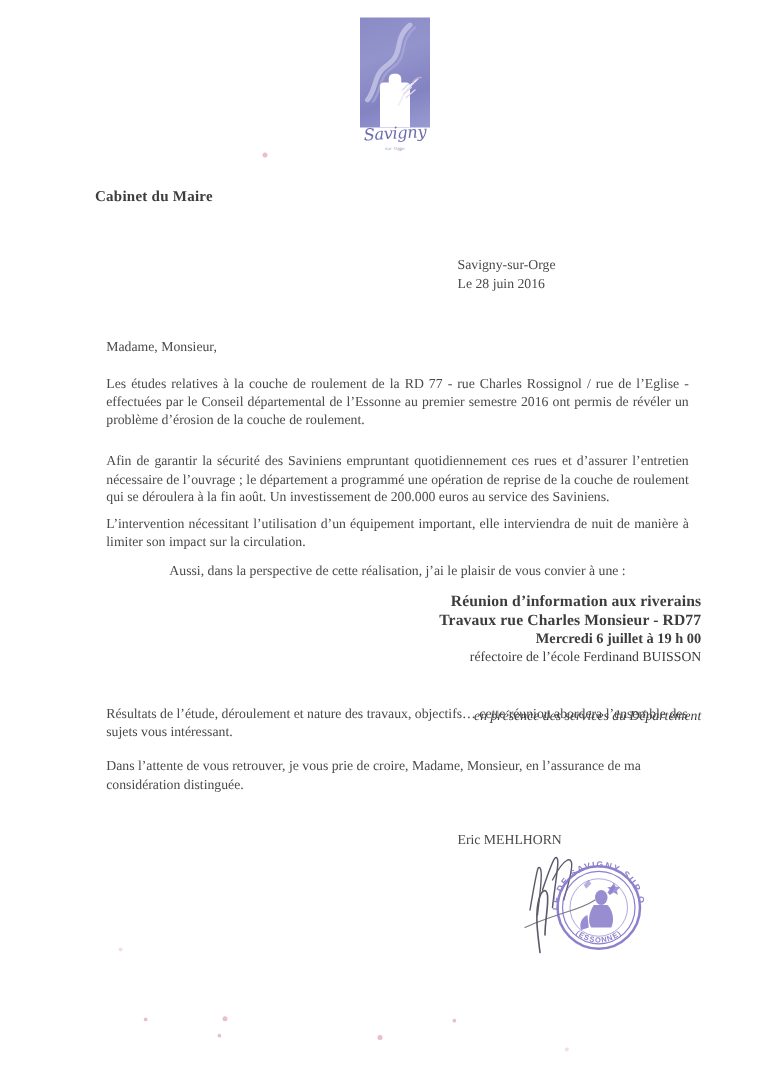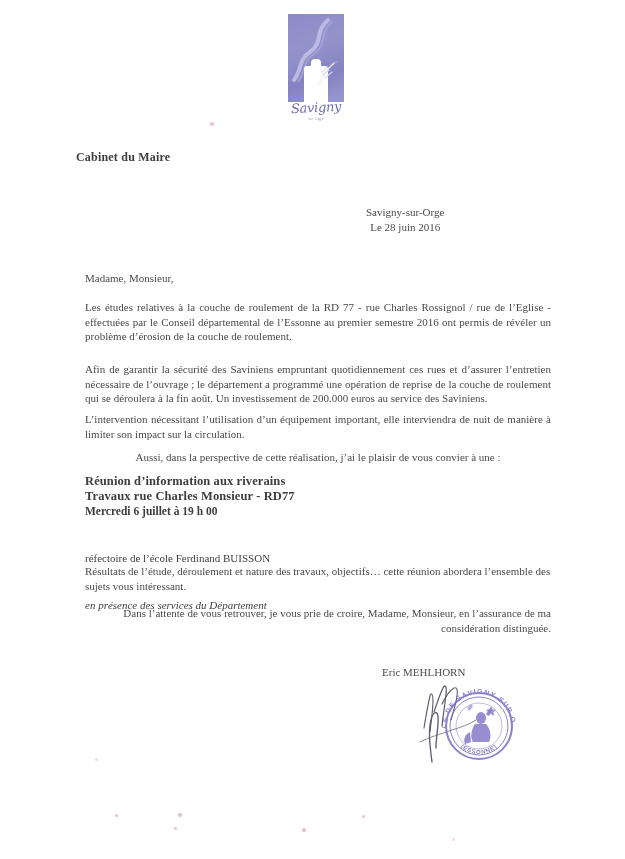--- a/index.html
+++ b/index.html
@@ -102,21 +102,20 @@
     color: #3d3d3d;
     letter-spacing: 0.2px;
   }
   .place-date {
     position: absolute;
     left: 366px;
     top: 205px;
     font-size: 11px;
     line-height: 15px;
     color: #4a4a4a;
-    text-align: center;
   }
   .salutation {
     position: absolute;
     left: 85px;
     top: 272px;
     font-size: 11px;
     color: #4a4a4a;
   }
   .body-block {
     position: absolute;
@@ -125,29 +124,29 @@
     font-size: 11px;
     line-height: 14.5px;
     text-align: justify;
     color: #4a4a4a;
   }
   .p1 { top: 300px; }
   .p2 { top: 362px; }
   .p3 { top: 412px; }
   .p4 { top: 450px; text-align: center; }
   .p5 { top: 564px; text-align: left; }
-  .p6 { top: 606px; text-align: right; }
+  .p6 { top: 606px; text-align: left; }
 
   
   .announce {
     position: absolute;
-    left: 85px;
+    left: 95px;
     top: 474px;
     width: 466px;
-    text-align: left;
+    text-align: right;
     color: #3d3d3d;
   }
   .announce .l1 {
     font-size: 12.5px;
     font-weight: bold;
     line-height: 15px;
     letter-spacing: 0.1px;
   }
   .announce .l2 {
     font-size: 12.5px;
@@ -156,33 +155,32 @@
     letter-spacing: 0.1px;
   }
   .announce .l3 {
     font-size: 11.5px;
     font-weight: bold;
     line-height: 15px;
   }
   .announce .l4 {
     font-size: 11px;
     line-height: 14px;
-    margin-top: 32px;
   }
   .announce .l5 {
     font-size: 11px;
     font-style: italic;
     line-height: 14px;
     margin-top: 33px;
   }
 
   
   .sign-name {
     position: absolute;
-    left: 382px;
+    left: 366px;
     top: 666px;
     font-size: 11px;
     color: #4a4a4a;
   }
   .signature-ink {
     position: absolute;
     left: 412px;
     top: 682px;
     width: 78px;
     height: 88px;

